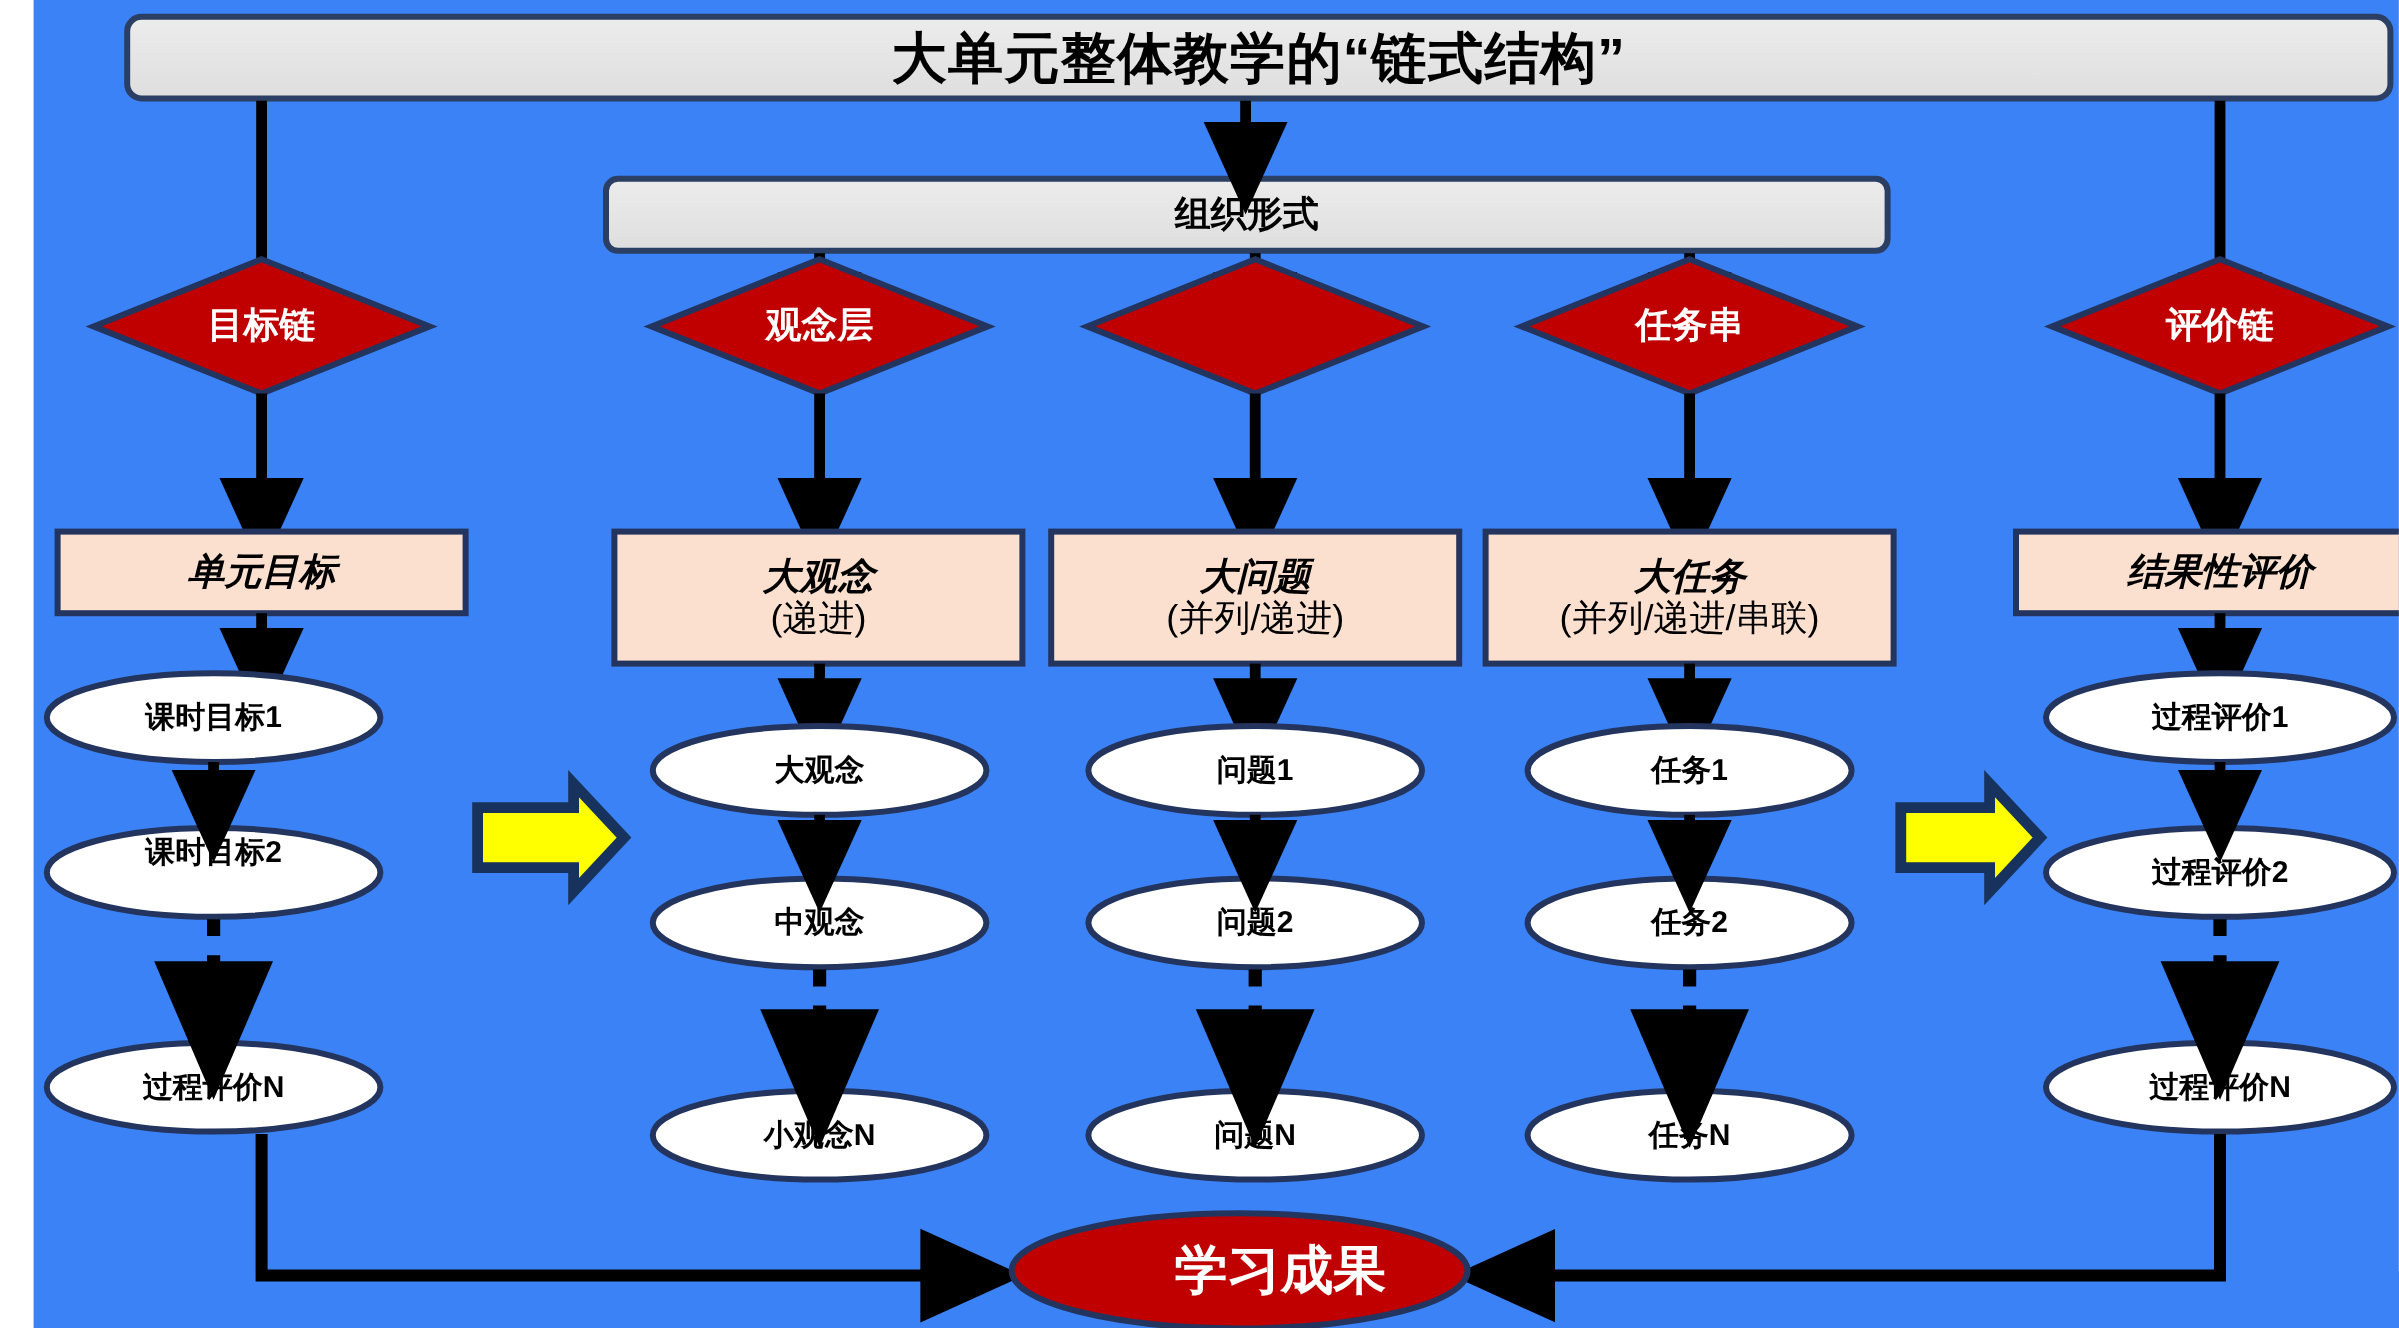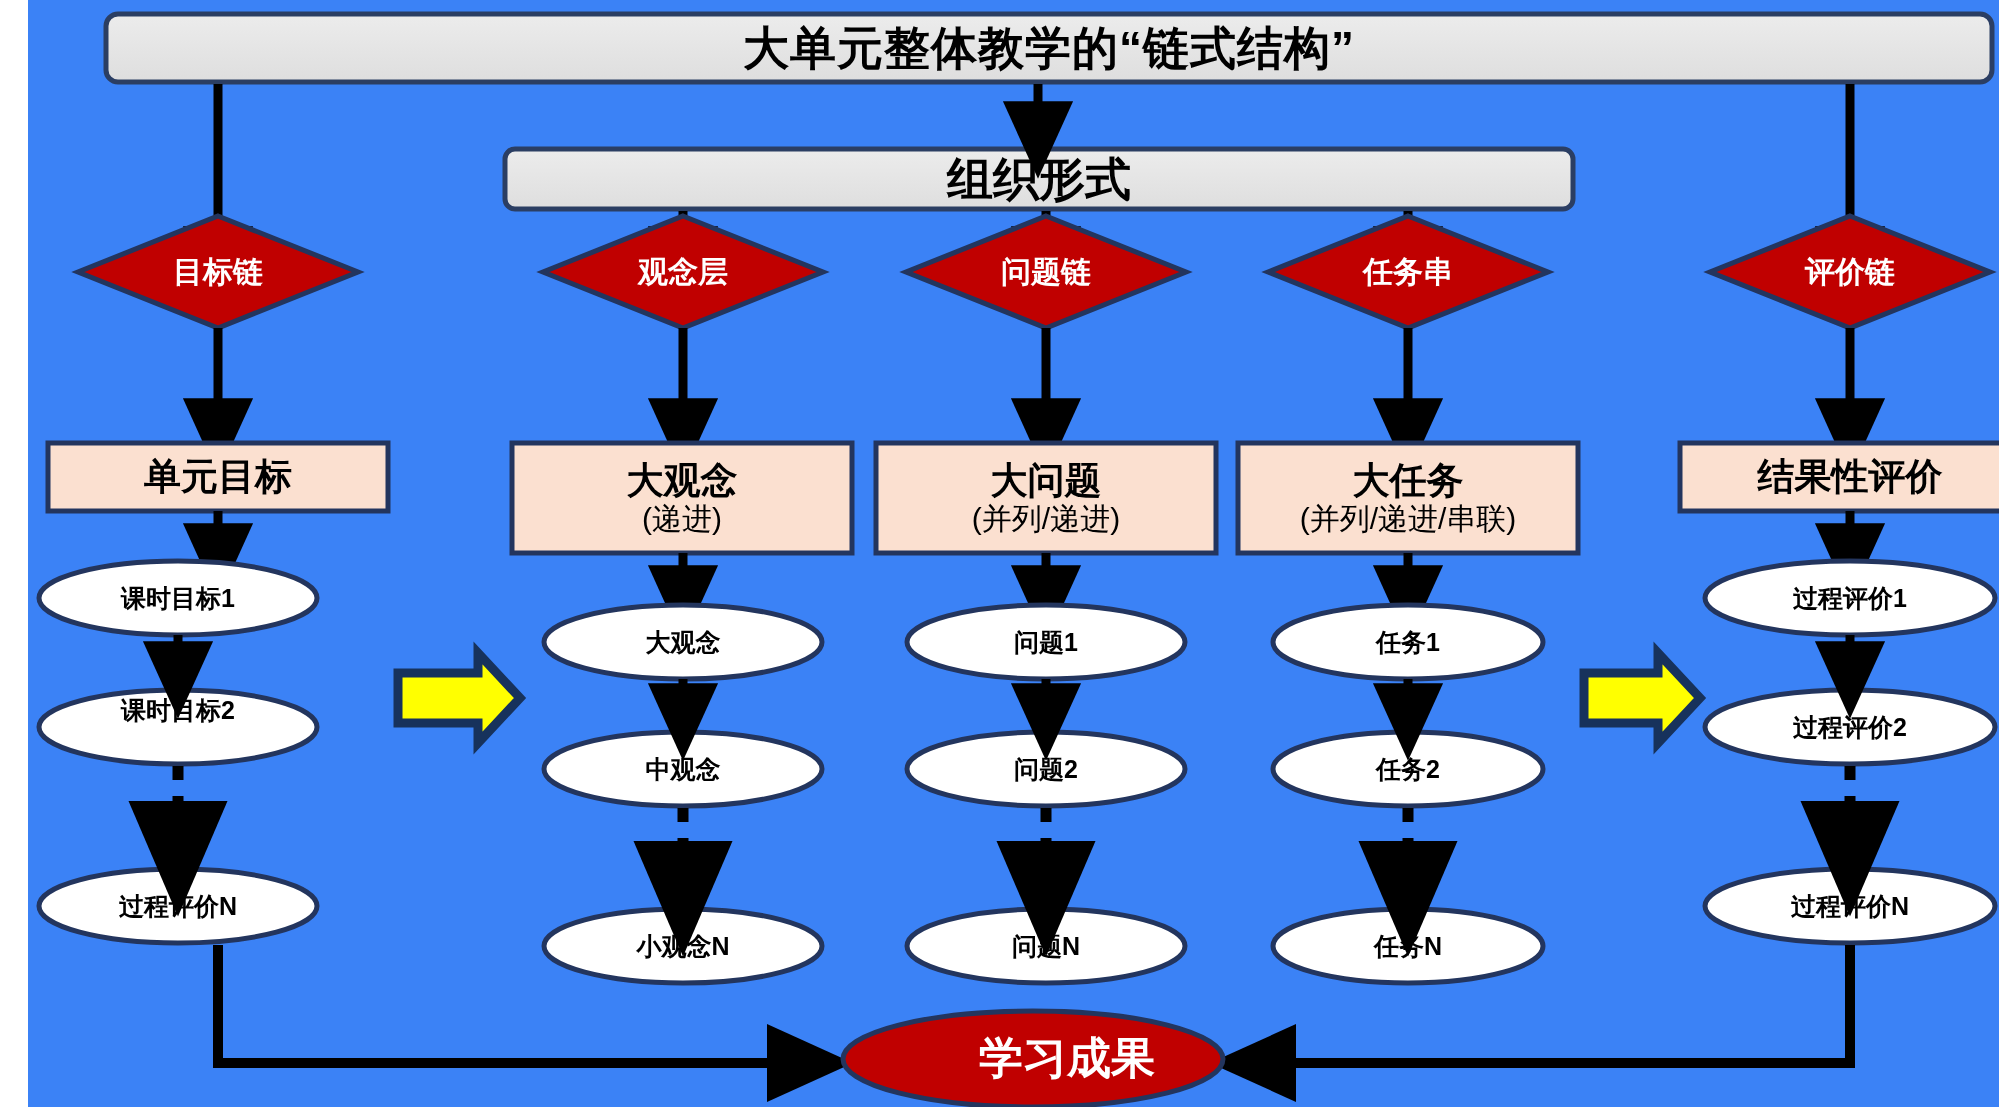--- a/index.html
+++ b/index.html
@@ -30,23 +30,23 @@
     display: flex;
     flex-direction: column;
     align-items: center;
     justify-content: center;
     text-align: center;
     font-weight: bold;
     pointer-events: none;
     line-height: 1.05;
   }
   .t-title    { font-size: 46px; color: #000000; letter-spacing: 1px; }
-  .t-org      { font-size: 46px; color: #000000; }
+  .t-org      { font-size: 30px; color: #000000; }
   .t-diamond  { font-size: 30px; color: #ffffff; }
-  .t-box      { font-size: 37px; color: #000000; }
+  .t-box      { font-size: 31px; color: #000000; font-style: italic; }
   .t-box-sub  { font-size: 30px; color: #000000; font-weight: normal; margin-top: 2px;}
   .t-ell      { font-size: 25px; color: #000000; }
   .t-outcome  { font-size: 44px; color: #ffffff; }
 </style>
 </head>
 <body>
 
 <div id="canvas">
 
   <svg class="layer" viewBox="0 0 1999 1107">
@@ -254,21 +254,20 @@
       <ellipse cx="1005" cy="1059" rx="190" ry="48" fill="#C00000" stroke="#23355E" stroke-width="5"></ellipse>
     </g>
   </svg>
 
   <div class="node-text t-title" style="left:78px; top:14px; width:1886px; height:68px;">大单元整体教学的“链式结构”</div>
 
   <div class="node-text t-org" style="left:477px; top:149px; width:1068px; height:60px;">组织形式</div>
 
   <div class="node-text t-diamond" style="left:50px; top:242px; width:280px; height:60px;">目标链</div>
   <div class="node-text t-diamond" style="left:515px; top:242px; width:280px; height:60px;">观念层</div>
-  <div class="node-text t-diamond" style="left:878px; top:242px; width:280px; height:60px;">问题链</div>
   <div class="node-text t-diamond" style="left:1240px; top:242px; width:280px; height:60px;">任务串</div>
   <div class="node-text t-diamond" style="left:1682px; top:242px; width:280px; height:60px;">评价链</div>
 
   <div class="node-text" style="left:20px; top:443px; width:340px; height:68px;">
     <span class="t-box">单元目标</span>
   </div>
 
   <div class="node-text" style="left:484px; top:443px; width:340px; height:110px;">
     <span class="t-box">大观念</span>
     <span class="t-box-sub">(递进)</span>

